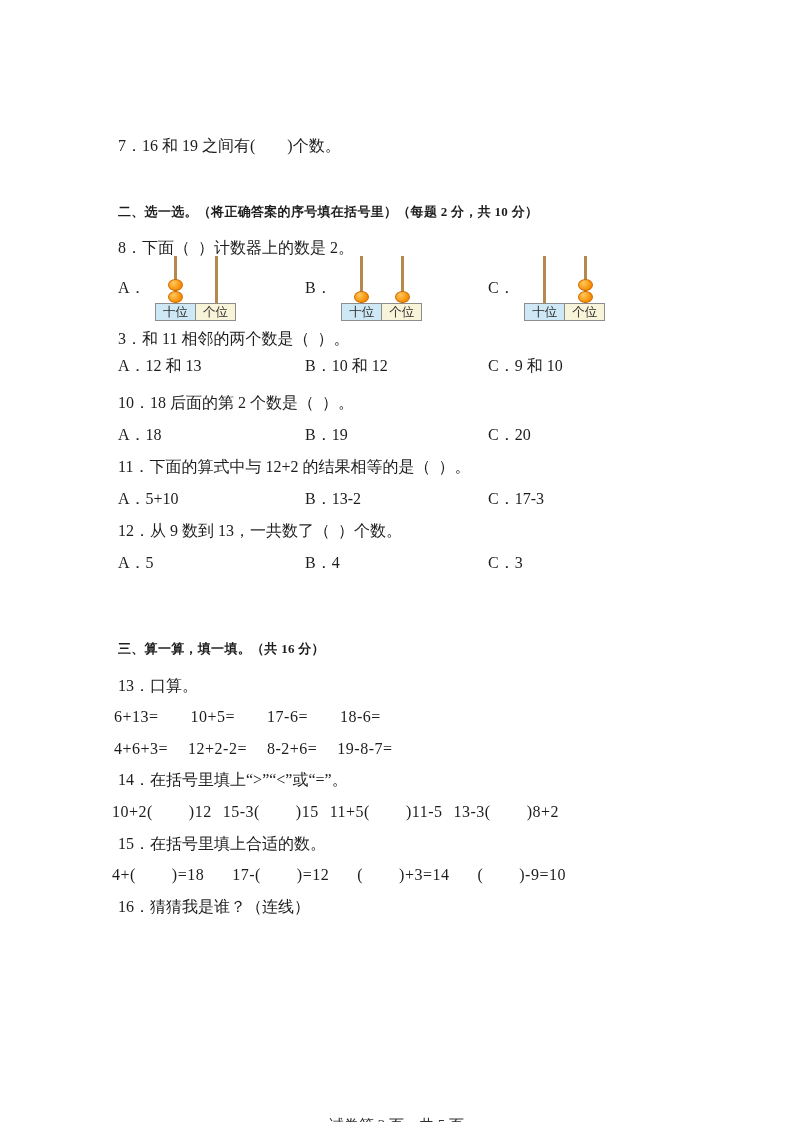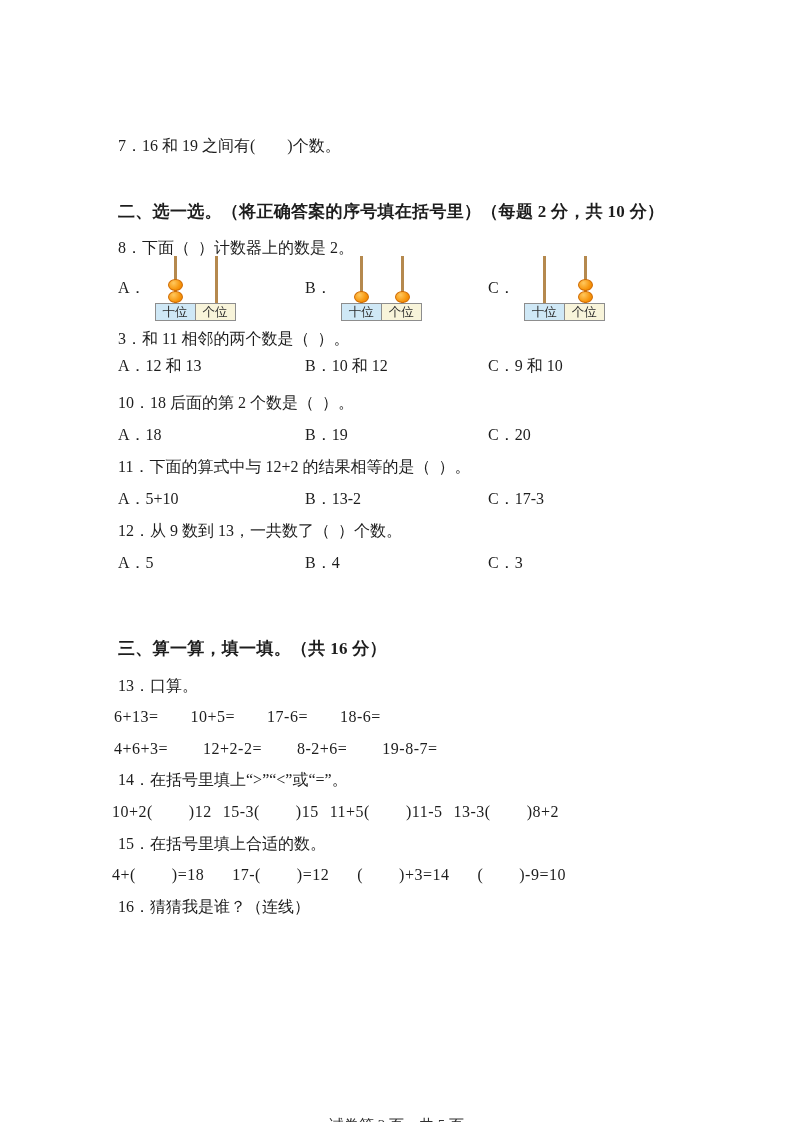--- a/index.html
+++ b/index.html
@@ -15,41 +15,41 @@
     margin-top:40px;
   }
   .row {
     position:absolute;
     left:118px;
     white-space:pre;
     line-height:20px;
   }
   .section-title {
     font-weight:700;
-    font-size:17px;
+    font-size:13px;
     letter-spacing:0.3px;
   }
   .opts {
     display:grid;
     grid-template-columns:187px 183px auto;
   }
   .mathline { display:flex; }
   .mathline span { white-space:pre; letter-spacing:0.5px; }
 
   
   .counters {
     position:absolute;
     left:118px; top:216px;
     width:620px;
     display:grid;
     grid-template-columns:187px 183px auto;
   }
   .counter-cell { display:flex; align-items:flex-end; gap:9px; }
   .counter-letter { padding-bottom:22px; }
-  .counter { display:flex; flex-direction:column; align-items:flex-start; }
+  .counter { display:flex; flex-direction:column; align-items:center; }
   .rods {
     display:flex;
     justify-content:space-between;
     width:82px; height:47px;
     padding:0 19px;
   }
   .rod {
     width:3px; height:47px;
     background:#b5894e;
     display:flex;
@@ -175,21 +175,21 @@
 
   <div class="row section-title" style="top:599px">三、算一算，填一填。（共 16 分）</div>
 
   <div class="row" style="top:636px">13．口算。</div>
   <div class="row mathline" style="top:667px; gap:32px; left:114px">
     <span>6+13=</span>
     <span>10+5=</span>
     <span>17-6=</span>
     <span>18-6=</span>
   </div>
-  <div class="row mathline" style="top:699px; gap:35px; left:114px">
+  <div class="row mathline" style="top:699px; gap:20px; left:114px">
     <span>4+6+3=</span>
     <span>12+2-2=</span>
     <span>8-2+6=</span>
     <span>19-8-7=</span>
   </div>
 
   <div class="row" style="top:730px">14．在括号里填上“&gt;”“&lt;”或“=”。</div>
   <div class="row mathline" style="top:762px; gap:11px; left:112px">
     <span>10+2(        )12</span>
     <span>15-3(        )15</span>

